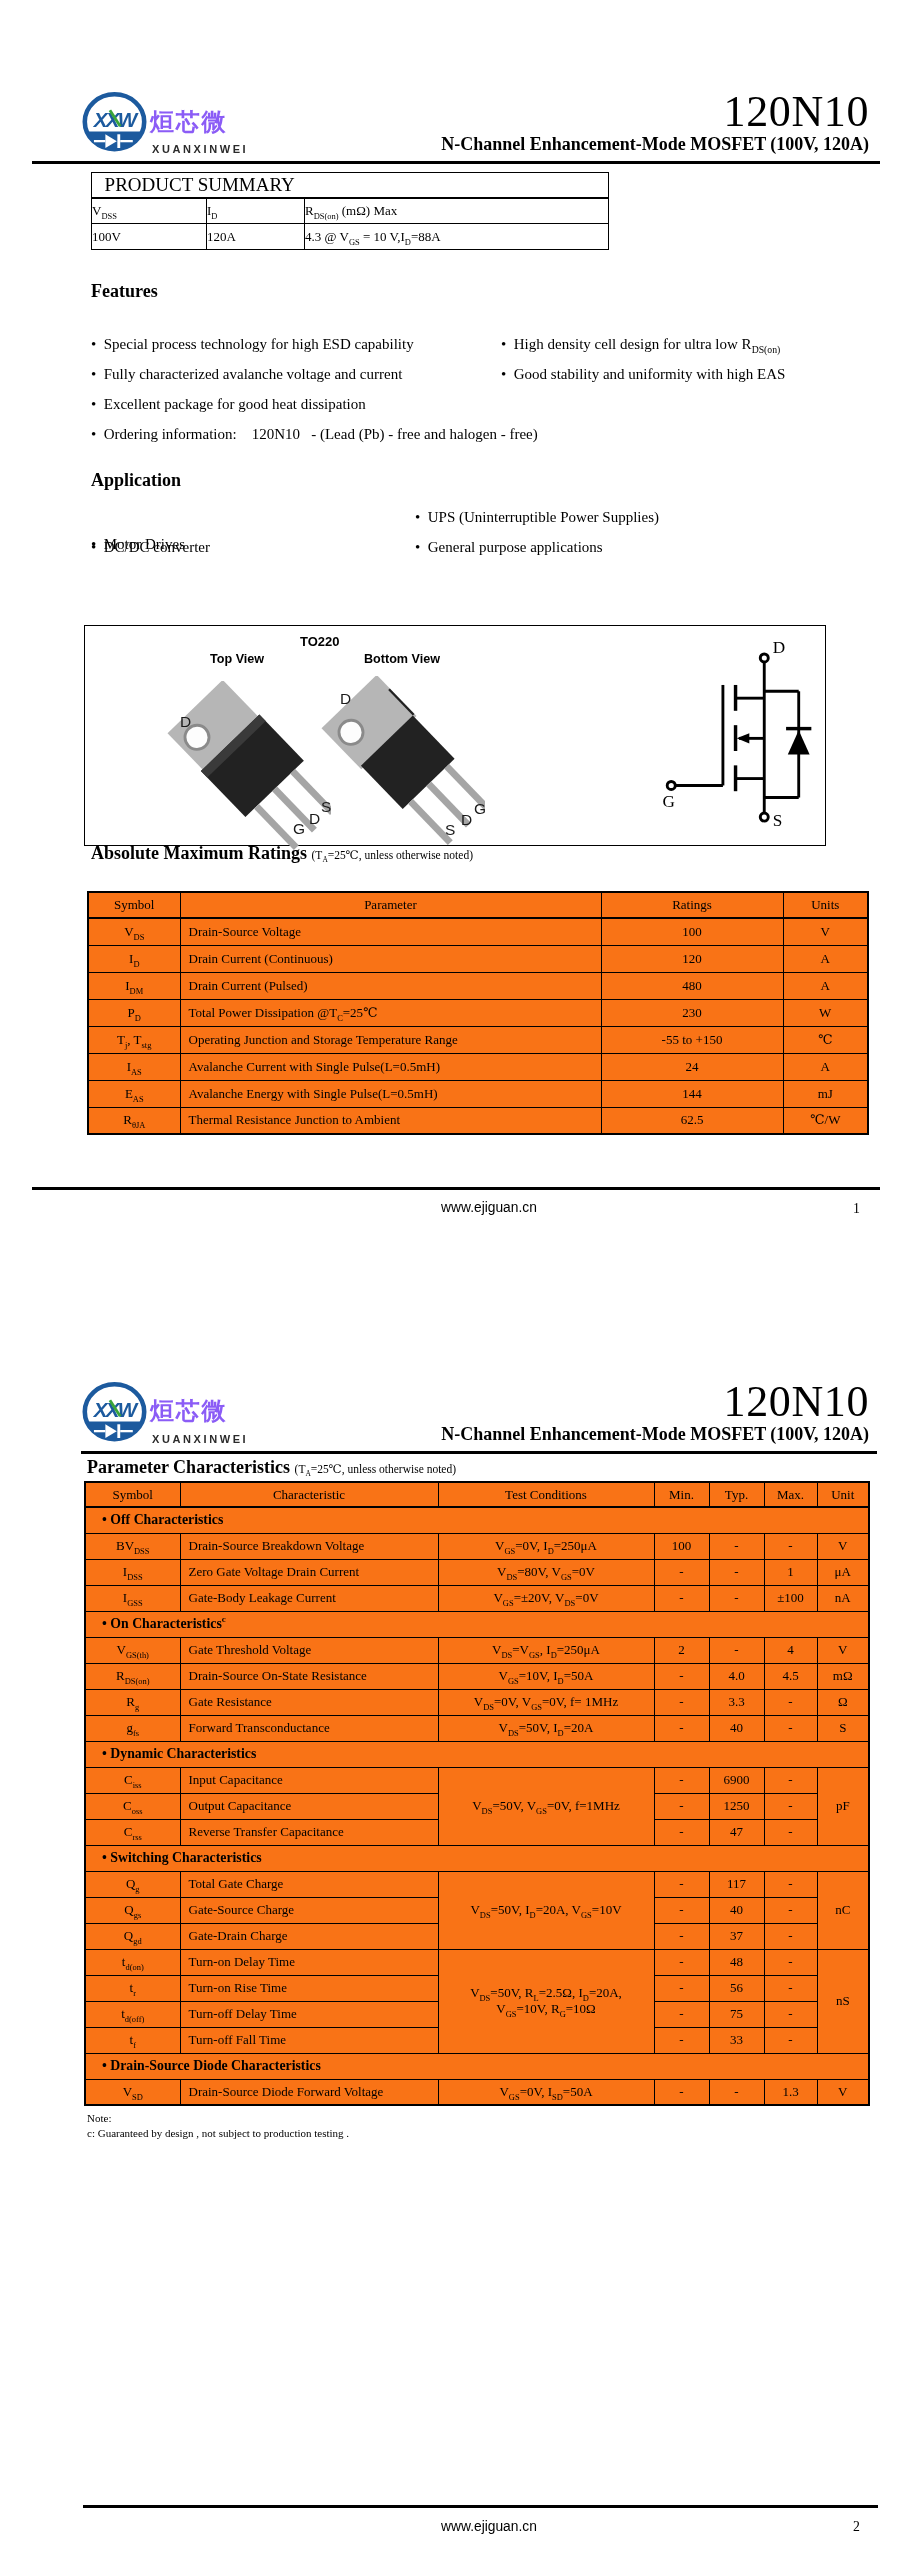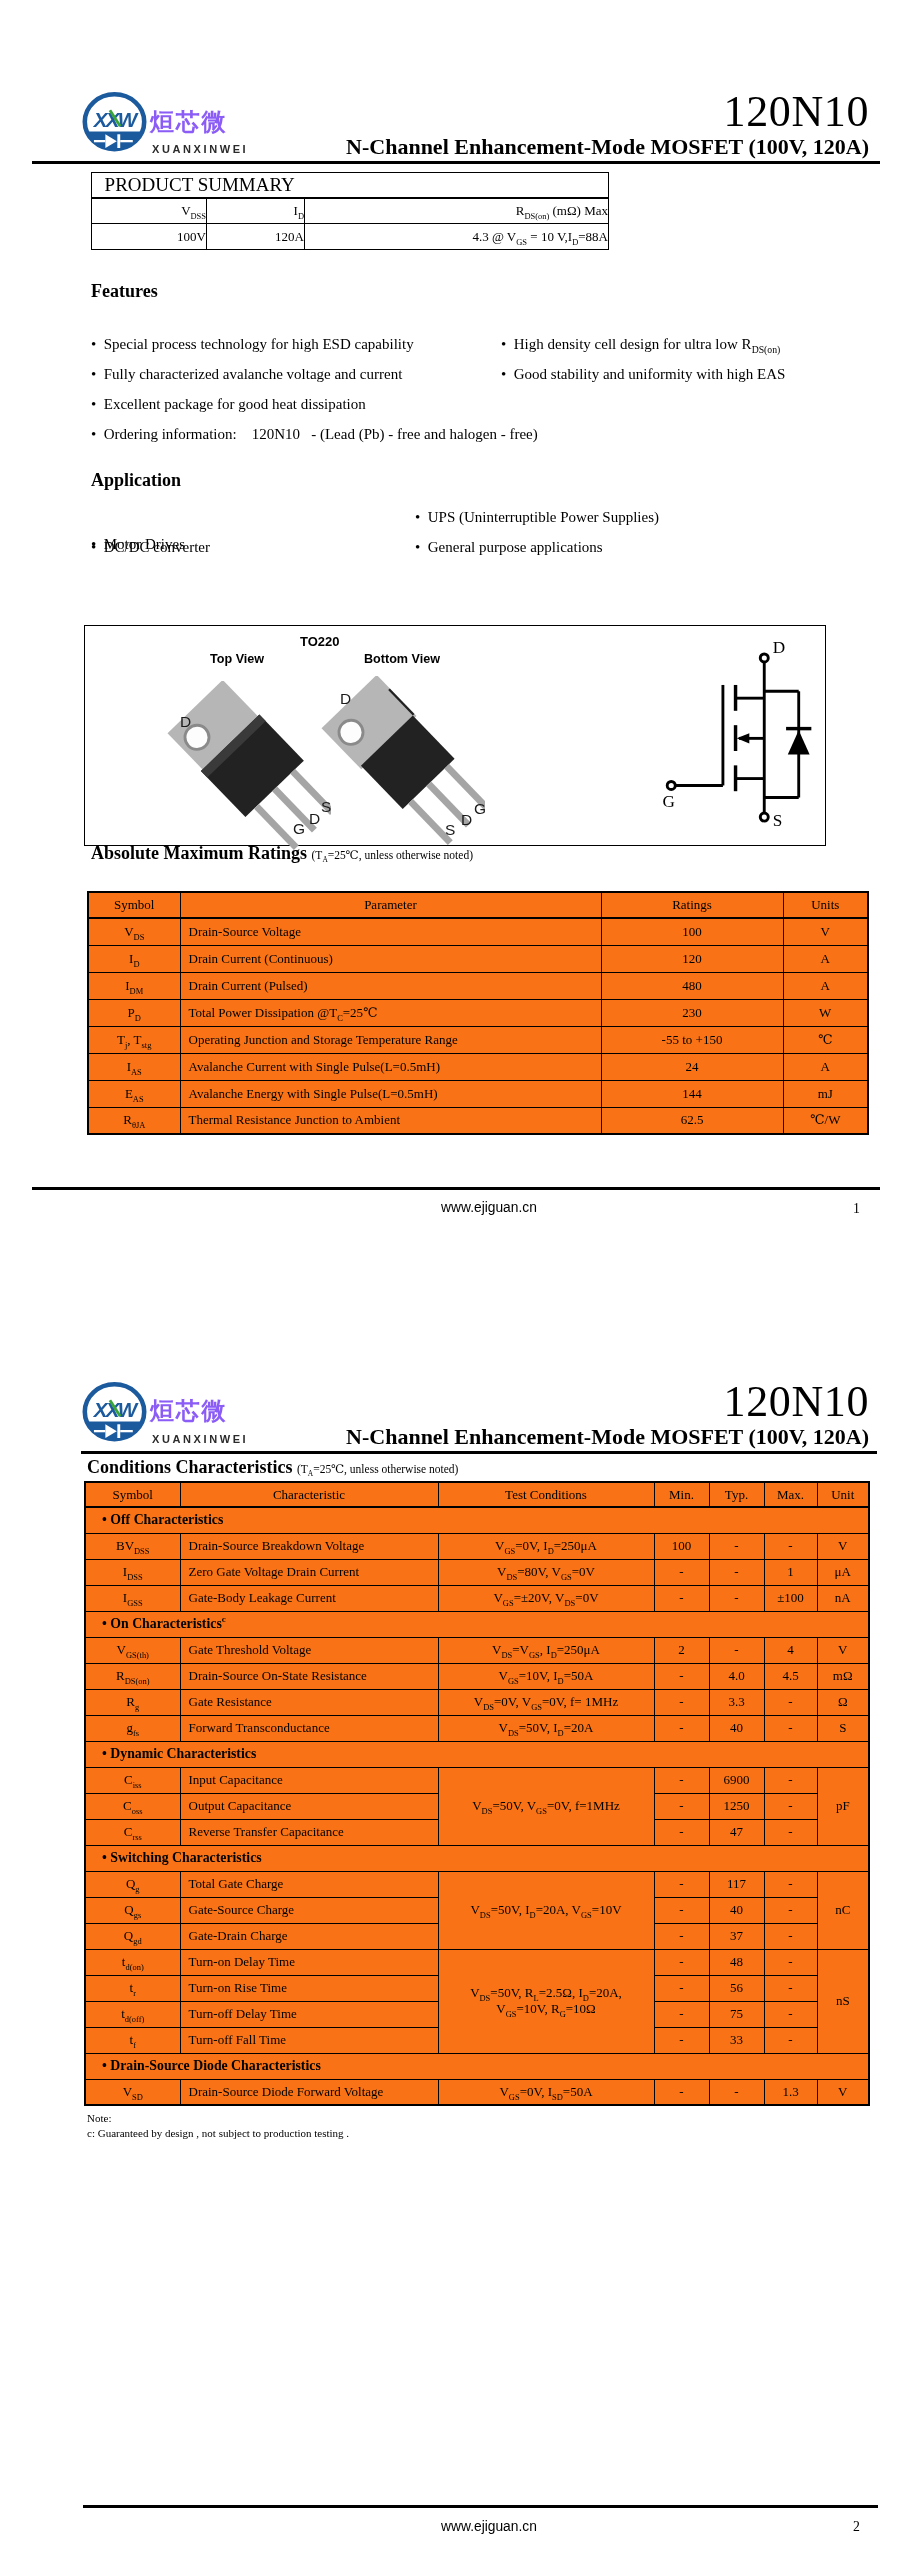--- a/index.html
+++ b/index.html
@@ -1,35 +1,35 @@
 <!DOCTYPE html>
 <html style="font-size:9.2px"><head>
 <meta charset="utf-8">
 <style>
   html,body{margin:0;padding:0;background:#9a9a9a;}
   #screen{position:relative;width:911px;height:2576px;background:#ffffff;
           font-family:"Liberation Serif","DejaVu Serif",serif;color:#000;overflow:hidden;}
   .abs{position:absolute;}
   .rule{background:#000;}
   .doc-title{font-size:44px;letter-spacing:0.6px;white-space:nowrap;}
-  .doc-subtitle{font-size:22px;font-weight:bold;white-space:nowrap;}
+  .doc-subtitle{font-size:18px;font-weight:bold;white-space:nowrap;}
   .h1{font-size:18px;font-weight:bold;white-space:nowrap;}
   .h1 .cond{font-size:11.5px;font-weight:normal;}
   .bullet-item{font-size:15px;white-space:pre;}
   sub{font-size:65%;line-height:0;}
   sup{font-size:65%;line-height:0;vertical-align:super;}
   table{border-collapse:collapse;table-layout:fixed;}
   .tbl{border:2.3px solid #000;background:#f97316;}
   .tbl td{border:1.7px solid #000;font-size:13px;text-align:center;vertical-align:middle;
           padding:0;overflow:hidden;}
   .tbl tr.hdr td{border-bottom:2.9px solid #000;}
   .tbl td.l{text-align:left;padding-left:8px;}
   .tbl tr.sec td{text-align:left;font-weight:bold;padding-left:16px;font-size:13.8px;}
   .ps{border:1.7px solid #000;}
-  .ps td{border:1.1px solid #000;font-size:13px;text-align:right;vertical-align:middle;padding:0;}
+  .ps td{border:1.1px solid #000;font-size:13px;text-align:left;vertical-align:middle;padding:0;}
   .ps td.ps-title{font-size:19px;text-align:left;padding-left:12.6px;border-bottom:2.3px solid #000;}
   .cond-cell{white-space:normal;padding-left:6.9px;text-align:left;}
   .logo-cn{font-family:"Liberation Sans","DejaVu Sans",sans-serif;font-size:24px;font-weight:700;
            letter-spacing:1.7px;color:#8b5cf6;white-space:nowrap;}
   .logo-en{font-family:"Liberation Sans","DejaVu Sans",sans-serif;font-size:11px;font-weight:600;
            letter-spacing:2.6px;color:#2b2b2b;white-space:nowrap;}
   .pkg-box{border:1.1px solid #000;}
   .sans-b{font-family:"Liberation Sans","DejaVu Sans",sans-serif;font-weight:bold;}
   .pin-label{font-family:"Liberation Sans","DejaVu Sans",sans-serif;font-size:15.5px;color:#1a1a1a;}
   .footer-url{font-family:"Liberation Sans","DejaVu Sans",sans-serif;font-size:13.8px;}
@@ -241,21 +241,21 @@
     <line x1="22" y1="86" x2="42" y2="86" stroke="#fff" stroke-width="4"></line>
     <line x1="68" y1="86" x2="90" y2="86" stroke="#fff" stroke-width="4"></line>
   </svg>
   <div class="abs logo-cn" style="left:150px;top:1395px;">烜芯微</div>
   <div class="abs logo-en" style="left:152px;top:1433px;">XUANXINWEI</div>
   <div class="abs doc-title" style="right:42px;top:1376px;">120N10</div>
   <div class="abs doc-subtitle" style="right:42px;top:1424px;">N-Channel Enhancement-Mode MOSFET (100V, 120A)</div>
   <div class="abs rule" style="left:81px;top:1451px;width:796px;height:3.4px;"></div>
 
   <div class="abs h1" style="left:87px;top:1457px;">
-    <span>Conditions Characteristics</span>
+    <span>Parameter Characteristics</span>
     <span class="cond">(T<sub>A</sub>=25℃, unless otherwise noted)</span>
   </div>
   <table class="abs tbl ec" style="left:84px;top:1481px;width:783px;">
     <colgroup>
         <col style="width:95px">
         <col style="width:258px">
         <col style="width:216px">
         <col style="width:55px">
         <col style="width:55px">
         <col style="width:53px">

